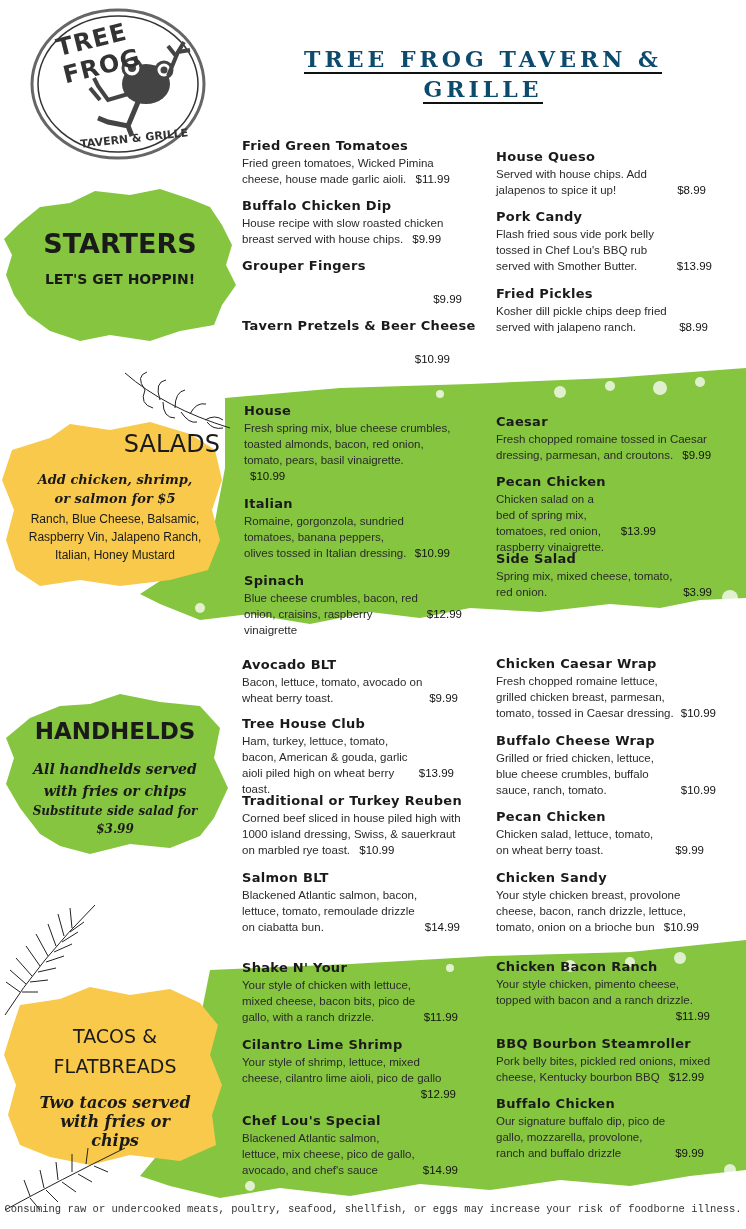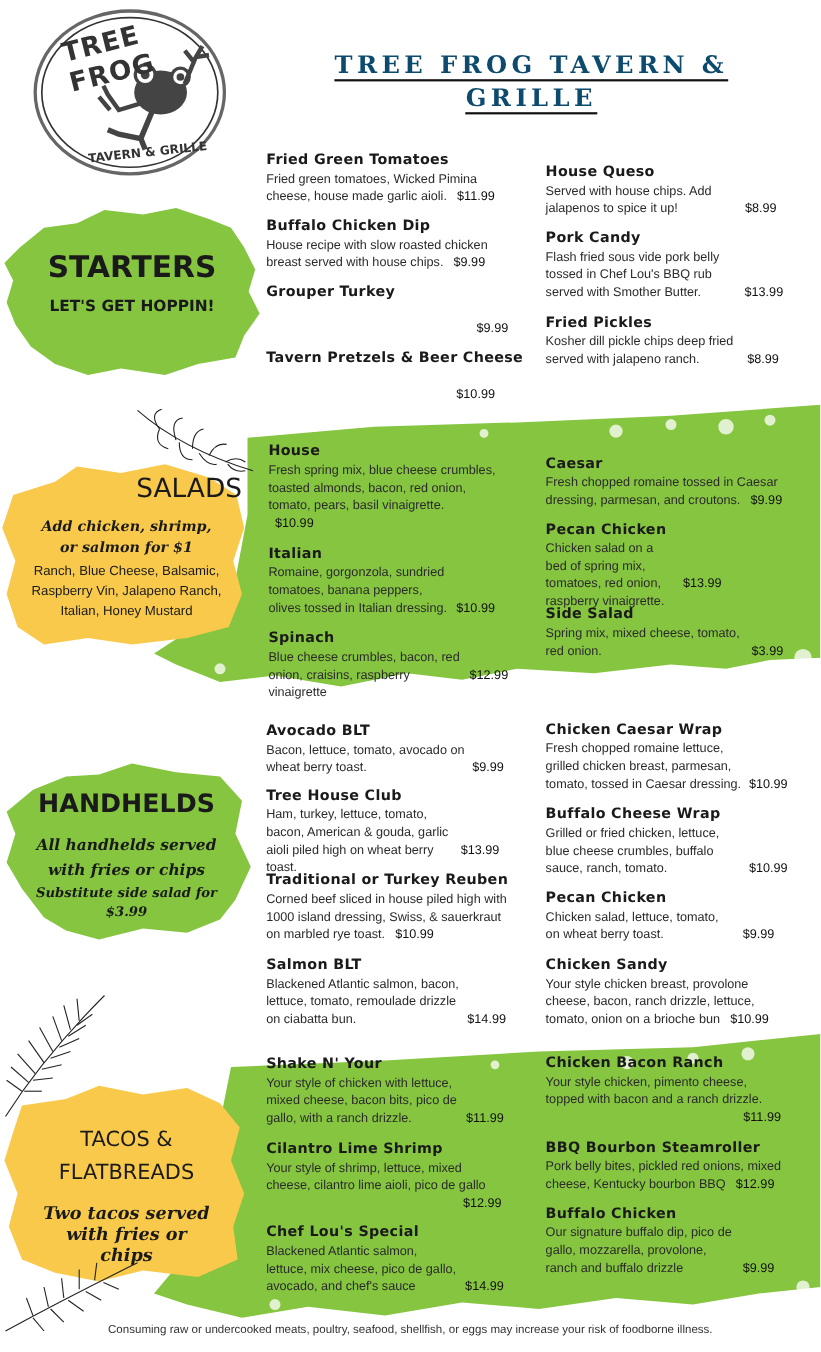--- a/index.html
+++ b/index.html
@@ -26,21 +26,21 @@
   .sec-plain { font-family: "Liberation Sans", sans-serif; font-size: 12px; line-height: 18px; display: block; }
 
   
   .item { position: absolute; width: 232px; }
   .item-name { font-family: "DejaVu Sans", sans-serif; font-weight: bold; font-size: 13px; letter-spacing: 0.3px; line-height: 18px; color: #1a1a1a; white-space: nowrap; }
   .item-desc { font-family: "Liberation Sans", sans-serif; font-size: 11.5px; line-height: 16px; color: #2a2a2a; }
   .item-price { font-family: "Liberation Sans", sans-serif; font-size: 11.5px; color: #111; float: right; margin-left: 6px; }
   .item-price.block { float: none; display: block; text-align: right; }
   .item-price.left { float: none; display: block; text-align: left; }
 
-  .disclaimer { position: absolute; left: 0; width: 746px; top: 1203px; text-align: center; font-size: 10.5px; color: #333; font-family: Liberation Sans, sans-serif; }
+  .disclaimer { position: absolute; left: 0; width: 746px; top: 1203px; text-align: center; font-size: 10.5px; color: #333; font-family: Liberation Mono, monospace; }
 
   .sprig { position: absolute; }
 </style>
 </head>
 <body>
 
 <svg class="blob" style="left:0;top:185px;" width="240" height="160" viewBox="0 0 240 160">
   <path fill="#86c540" d="M18,40 L40,22 L70,18 L95,6 L130,10 L160,4 L190,14 L210,22 L222,40 L232,60 L226,80 L236,100 L222,120 L214,140 L180,146 L150,156 L110,150 L80,156 L50,146 L28,130 L14,110 L6,90 L12,70 L4,54 Z"></path>
 </svg>
 
@@ -155,21 +155,21 @@
   <span>GRILLE</span>
 </div>
 
 <div class="sec-label" style="left:10px;top:228px;width:220px;">
   <span class="sec-head" style="font-size:27px;">STARTERS</span>
   <span class="sec-sub" style="margin-top:12px;">LET'S GET HOPPIN!</span>
 </div>
 
 <div class="sec-label" style="left:10px;top:430px;width:210px;">
   <span class="sec-head" style="font-size:24px;font-weight:normal;text-align:right;">SALADS</span>
-  <span class="sec-script" style="margin-top:12px;padding:0 20px;">Add chicken, shrimp, or salmon for $1</span>
+  <span class="sec-script" style="margin-top:12px;padding:0 20px;">Add chicken, shrimp, or salmon for $5</span>
   <span class="sec-plain" style="margin-top:2px;">Ranch, Blue Cheese, Balsamic, Raspberry Vin, Jalapeno Ranch, Italian, Honey Mustard</span>
 </div>
 
 <div class="sec-label" style="left:10px;top:718px;width:210px;">
   <span class="sec-head" style="font-size:23px;">HANDHELDS</span>
   <span class="sec-script" style="margin-top:14px;font-size:14px;line-height:22px;padding:0 20px;">All handhelds served with fries or chips</span>
   <span class="sec-script" style="font-size:12px;line-height:18px;padding:0 22px;">Substitute side salad for $3.99</span>
 </div>
 
 <div class="sec-label" style="left:10px;top:1025px;width:210px;">
@@ -180,21 +180,21 @@
 
 <div class="item" style="left:242px;top:137px;">
   <div class="item-name">Fried Green Tomatoes</div>
   <div class="item-desc"><span>Fried green tomatoes, Wicked Pimina cheese, house made garlic aioli.</span> <span class="item-price" style="float:none;">$11.99</span></div>
 </div>
 <div class="item" style="left:242px;top:197px;">
   <div class="item-name">Buffalo Chicken Dip</div>
   <div class="item-desc"><span>House recipe with slow roasted chicken breast served with house chips.</span> <span class="item-price" style="float:none;">$9.99</span></div>
 </div>
 <div class="item" style="left:242px;top:257px;width:220px;">
-  <div class="item-name">Grouper Turkey</div>
+  <div class="item-name">Grouper Fingers</div>
   <div class="item-desc"><span class="item-price" style="margin-top:16px;">$9.99</span></div>
 </div>
 <div class="item" style="left:242px;top:317px;width:226px;">
   <div class="item-name">Tavern Pretzels &amp; Beer Cheese</div>
   <div class="item-desc" style="padding-right:6px;"><span class="item-price" style="margin-top:16px;margin-right:12px;">$10.99</span></div>
 </div>
 
 <div class="item" style="left:496px;top:148px;width:224px;">
   <div class="item-name">House Queso</div>
   <div class="item-desc"><span class="item-price" style="margin-top:16px;margin-right:14px;">$8.99</span><span>Served with house chips. Add jalapenos to spice it up!</span></div>

